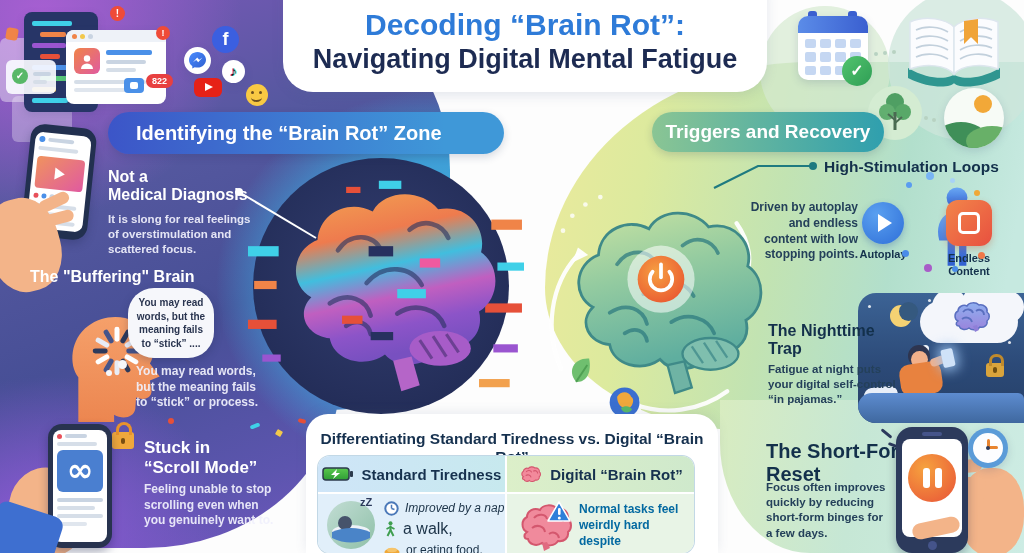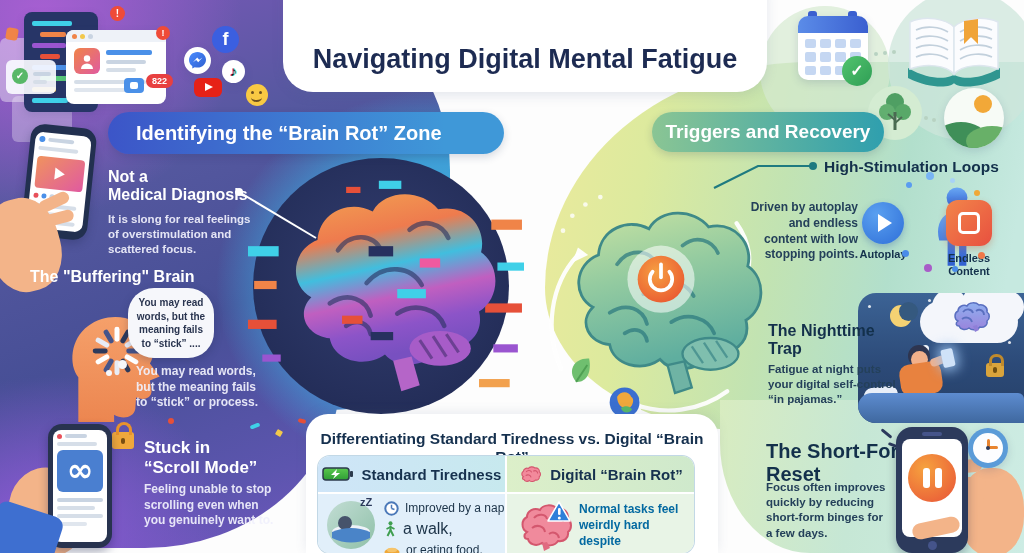--- a/index.html
+++ b/index.html
@@ -125,20 +125,21 @@
       <span class="bar" style="left:4px;top:87px;width:44px;height:4px;background:#d6dee8;"></span>
     </div>
   </div>
   <div class="abs" style="left:-12px;top:198px;width:72px;height:94px;background:#f3b489;border-radius:45%;transform:rotate(-15deg);"></div>
   <div class="abs">
     <span class="abs" style="left:38px;top:196px;width:32px;height:12px;background:#f3b489;border-radius:7px;transform:rotate(-25deg);"></span>
     <span class="abs" style="left:44px;top:212px;width:30px;height:12px;background:#f3b489;border-radius:7px;transform:rotate(-15deg);"></span>
   </div>
 
   <div class="abs" style="left:283px;top:-14px;width:484px;height:106px;background:#fff;border-radius:0 0 30px 30px;box-shadow:0 4px 12px rgba(80,100,140,.14);z-index:5;">
+    <div class="abs" style="left:0;top:22px;width:484px;text-align:center;font-size:30px;font-weight:bold;color:#2e7bd8;">Decoding “Brain Rot”:</div>
     <div class="abs" style="left:0;top:58px;width:484px;text-align:center;font-size:27px;font-weight:bold;color:#1d2b52;">Navigating Digital Mental Fatigue</div>
   </div>
 
   <div class="abs shadowed" style="left:798px;top:16px;width:70px;height:64px;background:#fff;border-radius:10px;z-index:2;">
     <span class="abs" style="left:10px;top:-5px;width:9px;height:12px;background:#3a5fd0;border-radius:3px;"></span>
     <span class="abs" style="left:50px;top:-5px;width:9px;height:12px;background:#3a5fd0;border-radius:3px;"></span>
     <div class="abs" style="left:0;top:0;width:70px;height:17px;background:linear-gradient(90deg,#5b8ce8,#3a5fd0);border-radius:10px 10px 0 0;"></div>
     <div class="abs" style="left:7px;top:23px;width:56px;height:36px;display:grid;grid-template-columns:repeat(4,1fr);gap:4px;">
       <span style="background:#c5d7f2;border-radius:2px;"></span>
         <span style="background:#c5d7f2;border-radius:2px;"></span>
@@ -545,21 +546,21 @@
                 <stop offset="1" stop-color="#8fc0a8"></stop>
               </linearGradient>
             </defs>
           <circle cx="25" cy="25" r="24" fill="url(#gSleep)"></circle>
           <ellipse cx="25" cy="32" rx="19" ry="7" fill="#eef2f8"></ellipse>
           <circle cx="19" cy="23" r="7" fill="#46536b"></circle>
           <path d="M6,32 Q25,24 44,32 L44,38 Q25,47 6,38 Z" fill="#4a84c8"></path>
         </svg>
         <div style="position:absolute;left:42px;top:2px;font-size:11px;font-weight:bold;color:#2c3a5c;">zZ</div>
         <div style="position:absolute;left:66px;top:5px;">
-          <div style="display:flex;align-items:center;gap:6px;height:18px;">
+          <div style="display:flex;align-items:center;gap:6px;height:18px;font-style:italic;">
             <svg width="15" height="15">
                 <circle cx="7.5" cy="7.5" r="6.2" fill="#fff" stroke="#4a78b8" stroke-width="2"></circle>
                 <line x1="7.5" y1="7.5" x2="7.5" y2="3.8" stroke="#4a78b8" stroke-width="1.5"></line>
                 <line x1="7.5" y1="7.5" x2="10.5" y2="8.5" stroke="#4a78b8" stroke-width="1.5"></line>
               </svg>
             <span style="font-size:12px;color:#1c3348;">Improved by a nap</span>
           </div>
           <div style="display:flex;align-items:center;gap:6px;height:18px;margin-top:3px;">
             <svg width="13" height="16" viewBox="0 0 13 16">
                 <circle cx="6.5" cy="2.2" r="2" fill="#3f9e4f"></circle>

